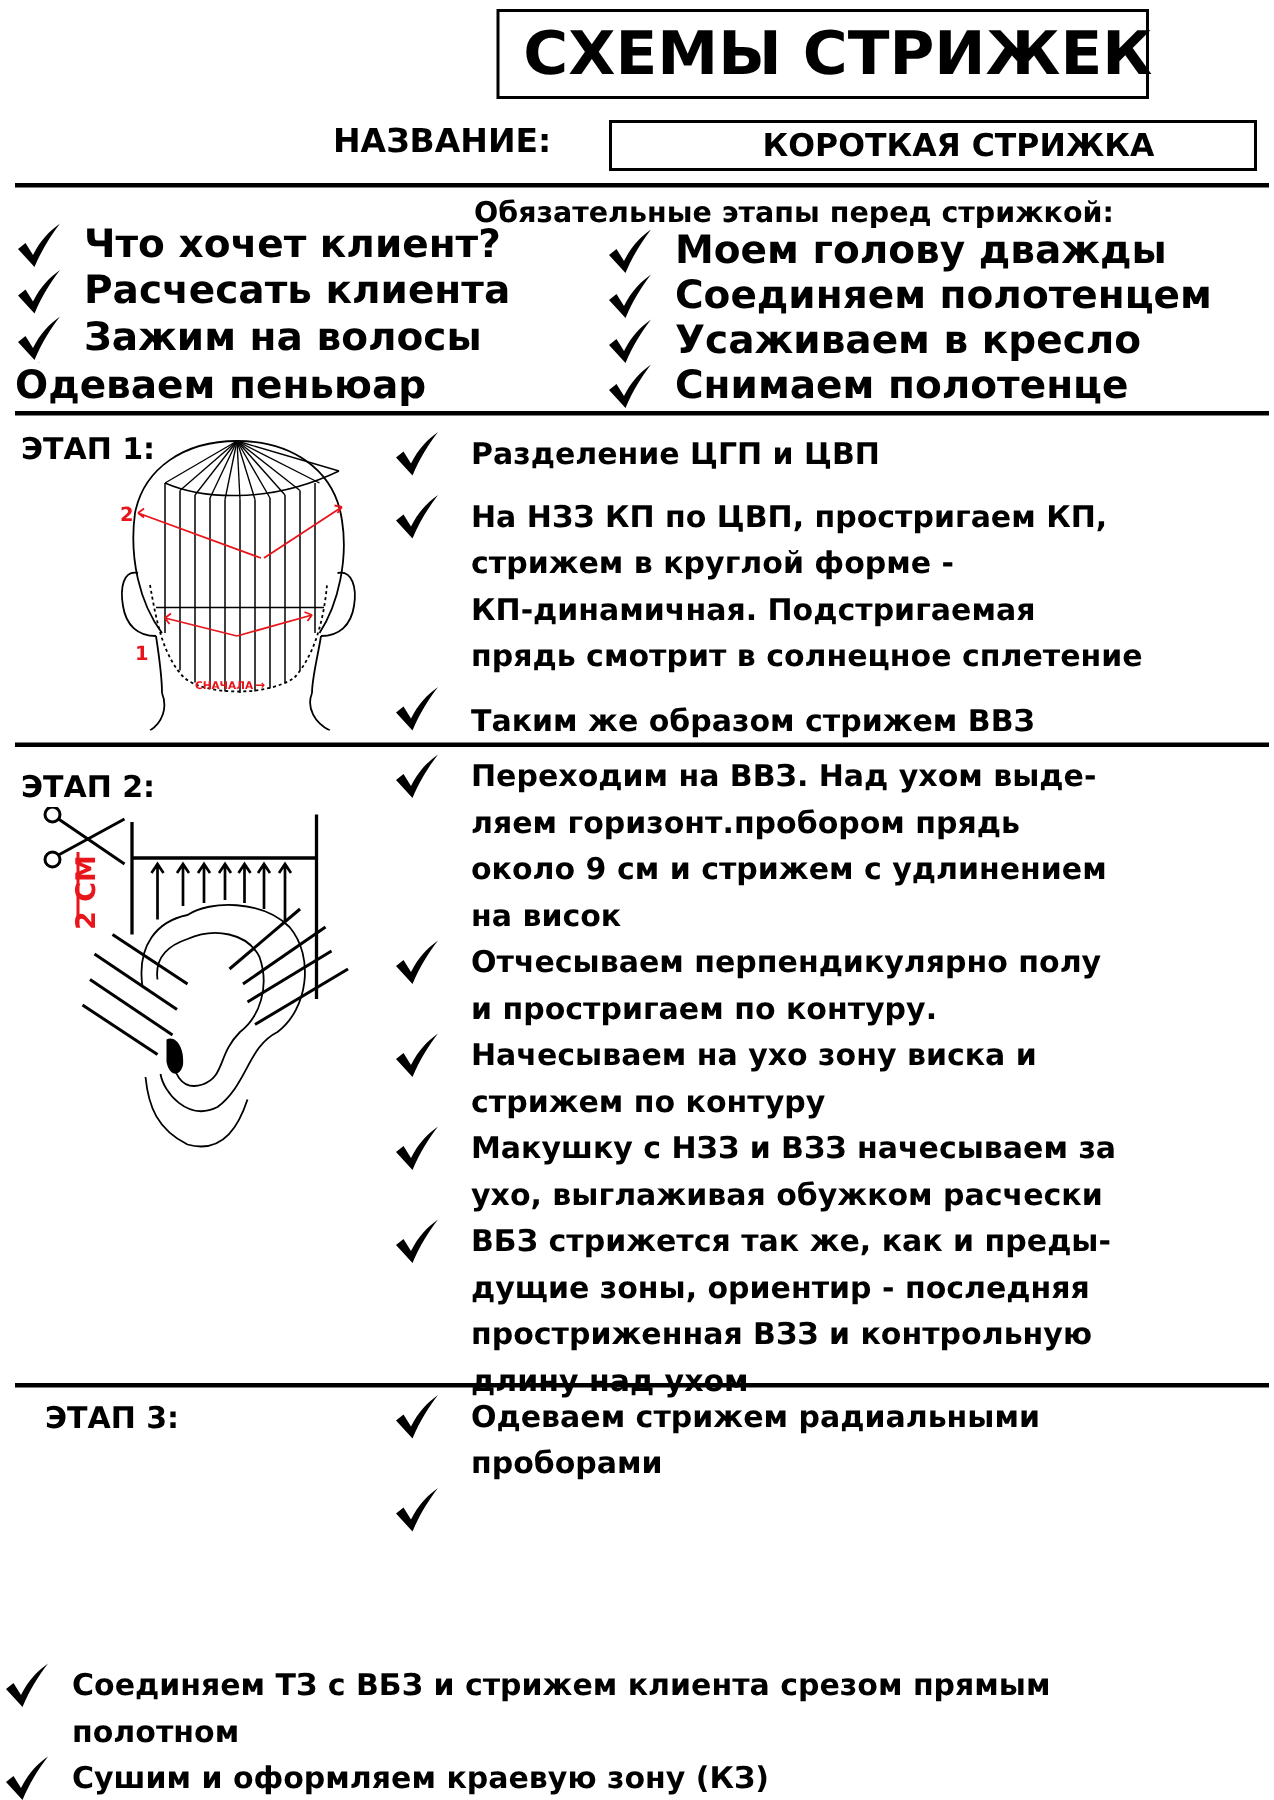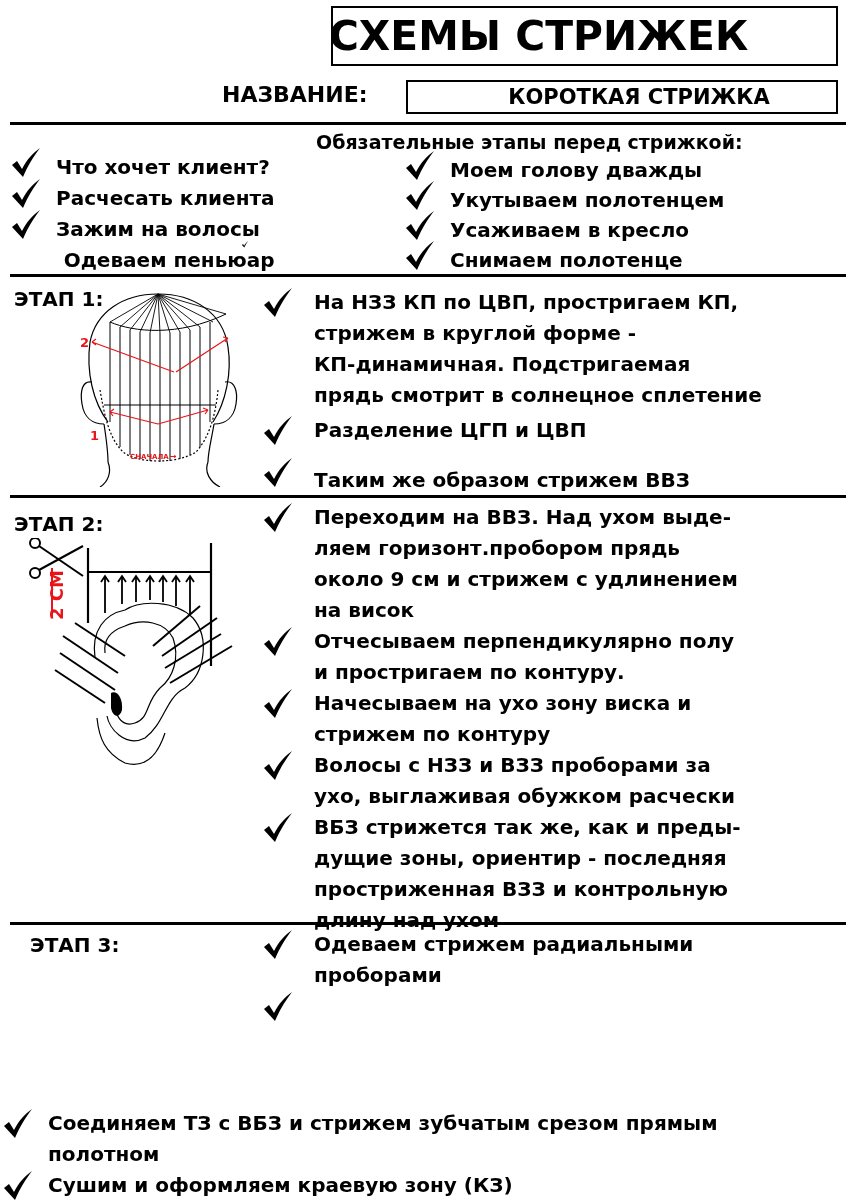--- a/index.html
+++ b/index.html
@@ -1,27 +1,27 @@
 <!DOCTYPE html>
 <html><head>
 <meta charset="utf-8">
 <style>
   html, body { margin:0; padding:0; background:#ffffff; }
   body { width:849px; height:1200px; position:relative; overflow:hidden; color:#000;
          font-family:"DejaVu Sans", sans-serif; font-weight:bold; }
   .abs { position:absolute; }
-  .title-box { left:331px; top:6px; width:507px; height:60px; border:2px solid #000; box-sizing:border-box;
-               display:flex; align-items:center; justify-content:flex-start; }
+  .title-box { left:331px; top:6px; width:435px; height:60px; border:2px solid #000; box-sizing:border-box;
+               display:flex; align-items:center; justify-content:flex-end; }
   .title-text { font-size:40px; font-weight:900; letter-spacing:0px; transform:scaleX(1.02); }
   .name-label { left:222px; top:82px; font-size:22px; }
   .name-box { left:406px; top:80px; width:432px; height:34px; border:2px solid #000; box-sizing:border-box;
               display:flex; align-items:center; justify-content:center; font-size:21px;padding-left:34px; }
   .hr { left:10px; width:836px; height:3px; background:#000; }
   .check { display:inline-block; width:32px; height:32px; }
-  .pre-item { font-size:20px; display:flex; align-items:flex-end; white-space:nowrap; }
+  .pre-item { font-size:26px; display:flex; align-items:flex-start; white-space:nowrap; }
   .pre-item .check { margin-right:14px; }
   .mand-title { left:316px; top:131px; font-size:19px; }
   .stage-title { font-size:20px; font-weight:900; }
   .step { display:flex; align-items:flex-start; font-size:20px; line-height:31px; }
   .step .check { flex:0 0 32px; margin-right:20px; margin-top:0px; }
   .step .txt { white-space:pre-line; }
   .red { color:#e8151b; }
 </style>
 </head>
 <body>
@@ -67,21 +67,21 @@
   <div class="pre-item" style="height:30px;">
     <svg class="check" viewBox="0 0 32 32">
         <path d="M2 18 L7 14 L12 22 C17 12 23 6 30 1 C24 9 18 18 13 30 Z" fill="#000"></path>
       </svg>
     <span>Моем голову дважды</span>
   </div>
   <div class="pre-item" style="height:30px;">
     <svg class="check" viewBox="0 0 32 32">
         <path d="M2 18 L7 14 L12 22 C17 12 23 6 30 1 C24 9 18 18 13 30 Z" fill="#000"></path>
       </svg>
-    <span>Укутываем полотенцем</span>
+    <span>Соединяем полотенцем</span>
   </div>
   <div class="pre-item" style="height:30px;">
     <svg class="check" viewBox="0 0 32 32">
         <path d="M2 18 L7 14 L12 22 C17 12 23 6 30 1 C24 9 18 18 13 30 Z" fill="#000"></path>
       </svg>
     <span>Усаживаем в кресло</span>
   </div>
   <div class="pre-item" style="height:30px;">
     <svg class="check" viewBox="0 0 32 32">
         <path d="M2 18 L7 14 L12 22 C17 12 23 6 30 1 C24 9 18 18 13 30 Z" fill="#000"></path>
@@ -146,34 +146,34 @@
     <path d="M32 120 L80 132 M32 120 L36 117 M32 120 L35 124"></path>
     <path d="M80 132 L130 118 M130 118 L125 116 M130 118 L127 122"></path>
   </g>
   <text x="2" y="55" class="red" fill="#e8151b" font-size="13" font-family="DejaVu Sans, sans-serif" font-weight="bold">2</text>
   <text x="12" y="148" fill="#e8151b" font-size="13" font-family="DejaVu Sans, sans-serif" font-weight="bold">1</text>
   <text x="52" y="167" fill="#e8151b" font-size="7" font-family="DejaVu Sans, sans-serif" font-weight="bold">СНАЧАЛА</text>
   <text x="92" y="167" fill="#e8151b" font-size="8" font-family="DejaVu Sans, sans-serif">→</text>
 </svg>
 
 <div class="abs" style="left:262px; top:287px; width:585px;">
+  <div class="step" style="margin-bottom:10px;">
+    <svg class="check" viewBox="0 0 32 32">
+        <path d="M2 18 L7 14 L12 22 C17 12 23 6 30 1 C24 9 18 18 13 30 Z" fill="#000"></path>
+      </svg>
+    <span class="txt">Разделение ЦГП и ЦВП</span>
+  </div>
   <div class="step" style="margin-bottom:4px;">
     <svg class="check" viewBox="0 0 32 32">
         <path d="M2 18 L7 14 L12 22 C17 12 23 6 30 1 C24 9 18 18 13 30 Z" fill="#000"></path>
       </svg>
     <span class="txt">На НЗЗ КП по ЦВП, простригаем КП,
 стрижем в круглой форме -
 КП-динамичная. Подстригаемая
 прядь смотрит в солнецное сплетение</span>
-  </div>
-  <div class="step" style="margin-bottom:10px;">
-    <svg class="check" viewBox="0 0 32 32">
-        <path d="M2 18 L7 14 L12 22 C17 12 23 6 30 1 C24 9 18 18 13 30 Z" fill="#000"></path>
-      </svg>
-    <span class="txt">Разделение ЦГП и ЦВП</span>
   </div>
   <div class="step">
     <svg class="check" viewBox="0 0 32 32">
         <path d="M2 18 L7 14 L12 22 C17 12 23 6 30 1 C24 9 18 18 13 30 Z" fill="#000"></path>
       </svg>
     <span class="txt" style="margin-top:8px;">Таким же образом стрижем ВВЗ</span>
   </div>
 </div>
 
 <div class="abs hr" style="top:495px;"></div>
@@ -249,21 +249,21 @@
     <svg class="check" viewBox="0 0 32 32">
         <path d="M2 18 L7 14 L12 22 C17 12 23 6 30 1 C24 9 18 18 13 30 Z" fill="#000"></path>
       </svg>
     <span class="txt">Начесываем на ухо зону виска и
 стрижем по контуру</span>
   </div>
   <div class="step">
     <svg class="check" viewBox="0 0 32 32">
         <path d="M2 18 L7 14 L12 22 C17 12 23 6 30 1 C24 9 18 18 13 30 Z" fill="#000"></path>
       </svg>
-    <span class="txt">Волосы с НЗЗ и ВЗЗ проборами за
+    <span class="txt">Макушку с НЗЗ и ВЗЗ начесываем за
 ухо, выглаживая обужком расчески</span>
   </div>
   <div class="step">
     <svg class="check" viewBox="0 0 32 32">
         <path d="M2 18 L7 14 L12 22 C17 12 23 6 30 1 C24 9 18 18 13 30 Z" fill="#000"></path>
       </svg>
     <span class="txt">ВБЗ стрижется так же, как и преды-
 дущие зоны, ориентир - последняя
 простриженная ВЗЗ и контрольную
 длину над ухом</span>
@@ -287,21 +287,21 @@
         <path d="M2 18 L7 14 L12 22 C17 12 23 6 30 1 C24 9 18 18 13 30 Z" fill="#000"></path>
       </svg>
   </div>
 </div>
 
 <div class="abs" style="left:2px; top:1108px; width:845px;">
   <div class="step" style="margin-bottom:0px;">
     <svg class="check" style="margin-right:14px;" viewBox="0 0 32 32">
         <path d="M2 18 L7 14 L12 22 C17 12 23 6 30 1 C24 9 18 18 13 30 Z" fill="#000"></path>
       </svg>
-    <span class="txt">Соединяем ТЗ с ВБЗ и стрижем зубчатым срезом прямым
+    <span class="txt">Соединяем ТЗ с ВБЗ и стрижем клиента срезом прямым
 полотном</span>
   </div>
   <div class="step">
     <svg class="check" style="margin-right:14px;" viewBox="0 0 32 32">
         <path d="M2 18 L7 14 L12 22 C17 12 23 6 30 1 C24 9 18 18 13 30 Z" fill="#000"></path>
       </svg>
     <span class="txt">Сушим и оформляем краевую зону (КЗ)</span>
   </div>
 </div>
 

